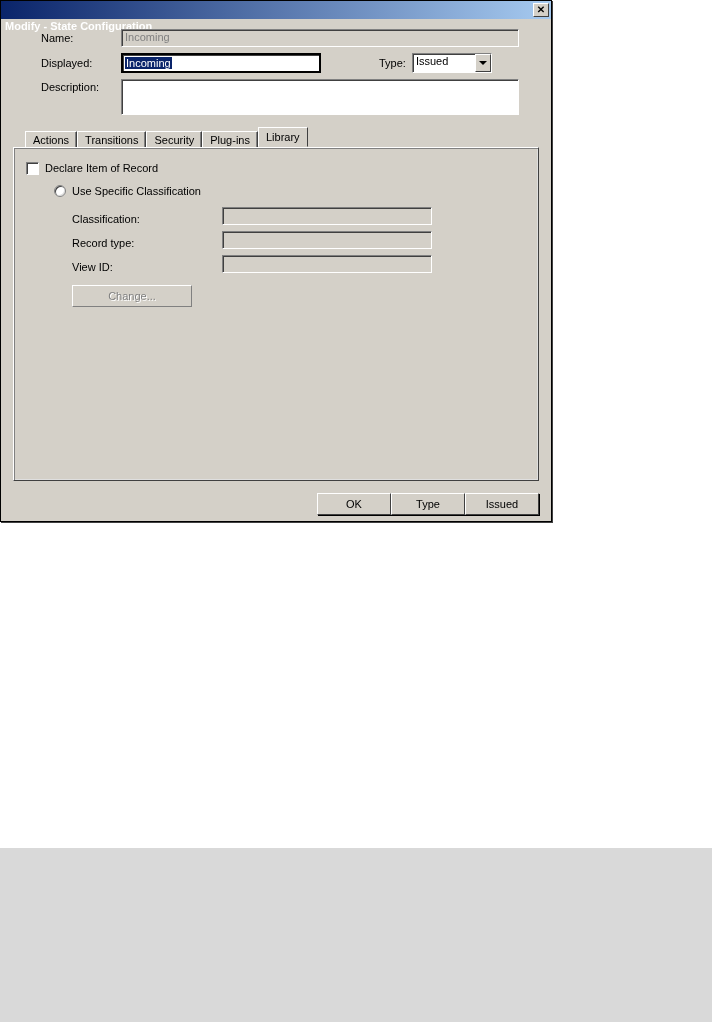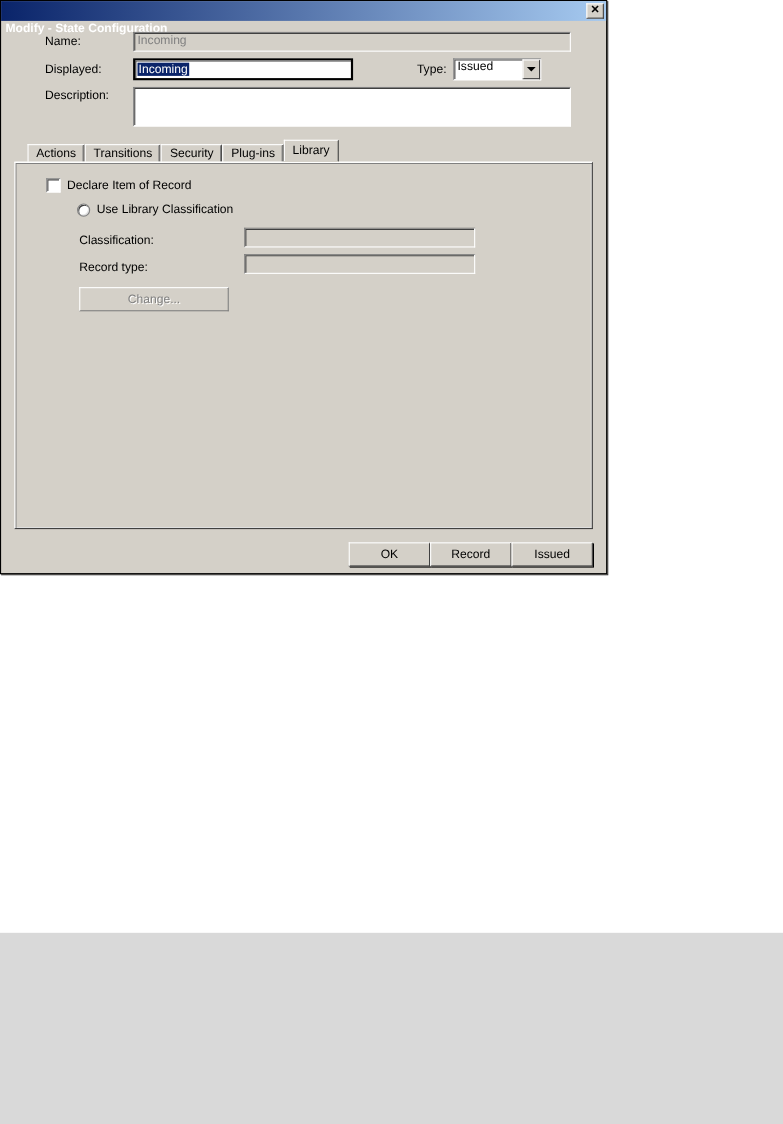--- a/index.html
+++ b/index.html
@@ -157,23 +157,22 @@
     border-top:1px solid #fff;
   }
   .tabpanel::before{
     content:"";
     position:absolute;
     left:0; right:0; top:-1px; height:1px;
     background:#fff;
     z-index:0;
   }
   .checkbox-row, .radio-row {
-    display:flex; align-items:center;
+    display:flex; align-items:flex-start;
     margin-bottom: 10px;
-    margin-left: 16px;
   }
   .checkbox {
     width:13px; height:13px;
     background:#fff;
     border:1px solid #808080;
     border-right-color:#fff;
     border-bottom-color:#fff;
     box-shadow: inset 1px 1px 0 #404040;
     margin-right:6px;
   }
@@ -222,21 +221,21 @@
   }
   .btn.disabled {
     color:#808080;
     text-shadow: 1px 1px 0 #fff;
     cursor:default;
     box-shadow:none;
     border:1px solid #fff;
     border-right-color:#808080;
     border-bottom-color:#808080;
   }
-  .change-btn { width: 136px; margin-top:6px;}
+  .change-btn { width: 120px; margin-top:6px;}
   .dlg-buttons {
     display:flex;
     justify-content:flex-end;
     gap: 0;
     padding: 4px 12px 10px 12px;
   }
   .dlg-buttons .btn { min-width: 74px; }
   .bottom-bar {
     position:absolute;
     left:0; width:712px;
@@ -297,41 +296,45 @@
   <div class="tabpanel">
 
     <div class="checkbox-row">
       <span class="checkbox"></span>
       <span>Declare Item of Record</span>
     </div>
 
     <div class="indent1">
       <div class="radio-row">
         <span class="radio"></span>
-        <span>Use Library Classification</span>
+        <span>Use Specific Classification</span>
       </div>
     </div>
 
     <div class="indent2">
       <div class="field-row">
         <span class="flabel">Classification:</span>
         <div class="fval"></div>
       </div>
       <div class="field-row">
         <span class="flabel">Record type:</span>
         <div class="fval"></div>
       </div>
+      <div class="field-row">
+        <span class="flabel">View ID:</span>
+        <div class="fval"></div>
+      </div>
       <button class="btn disabled change-btn">
         <span>Change...</span>
       </button>
     </div>
 
   </div>
 
   <div class="dlg-buttons">
     <button class="btn"><span>OK</span></button>
-    <button class="btn"><span>Record</span></button>
+    <button class="btn"><span>Type</span></button>
     <button class="btn"><span>Issued</span></button>
   </div>
 
 </div>
 
 <div class="bottom-bar"></div>
 
 </body></html>

